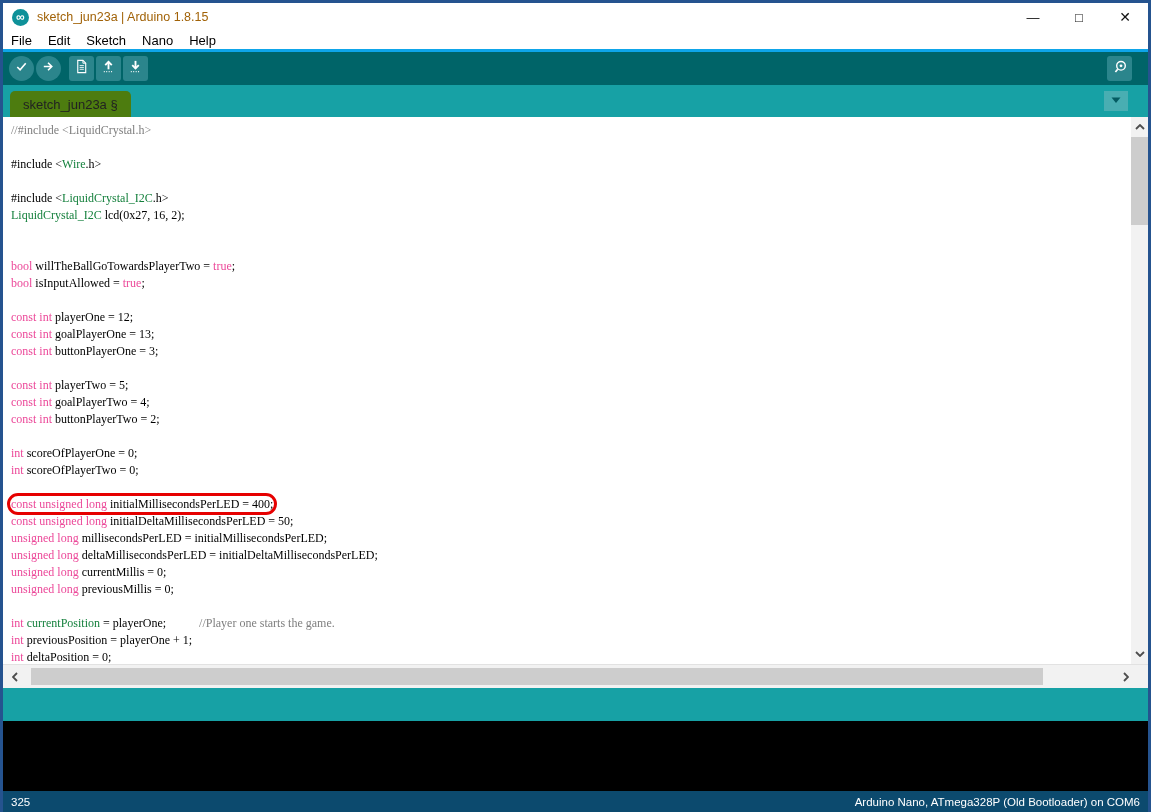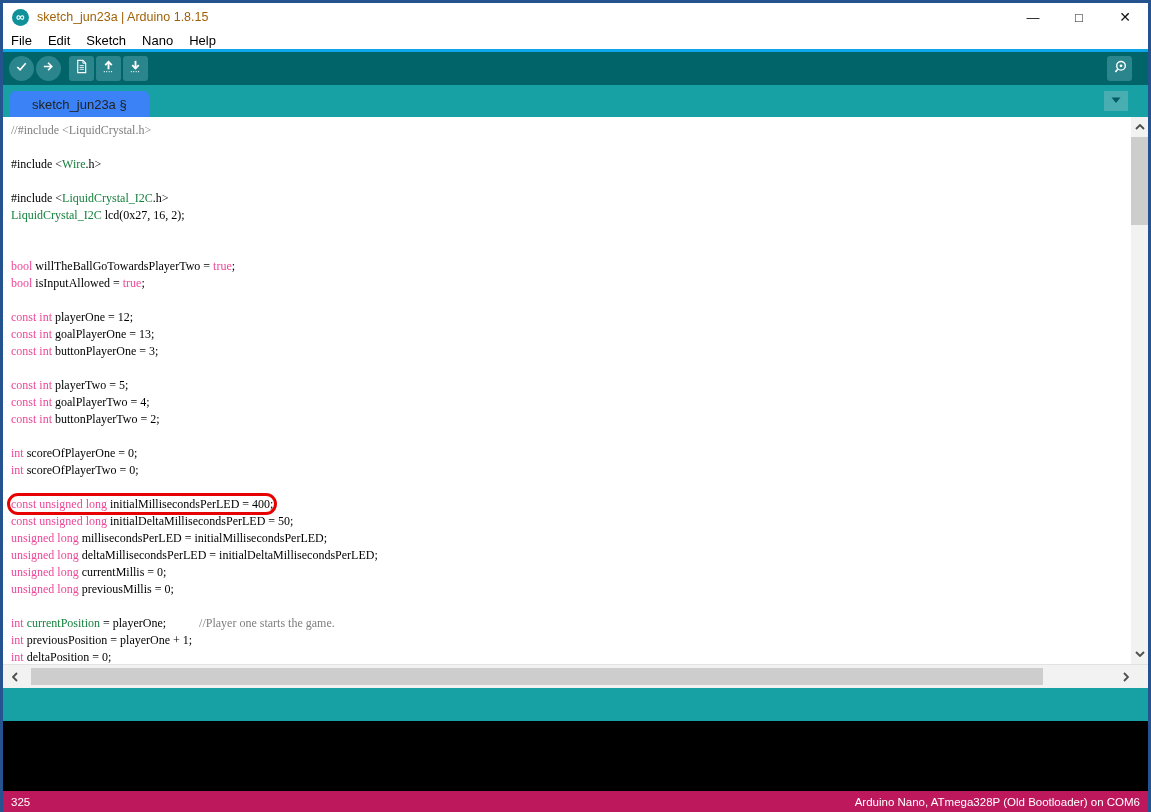--- a/index.html
+++ b/index.html
@@ -21,21 +21,21 @@
   
   .toolbar{height:33px;background:#006468;display:flex;align-items:center;padding-left:6px;position:relative;flex:none;}
   .tb-btn{width:25px;height:25px;margin-right:2px;display:flex;align-items:center;justify-content:center;background:#2b858c;flex:none;}
   .tb-btn.round{border-radius:50%;}
   .tb-btn.square{border-radius:3px;}
   .tb-btn.gap{margin-left:6px;}
   .serial-btn{position:absolute;right:14px;top:4px;}
 
   
   .tabbar{height:32px;background:#17A1A5;position:relative;display:flex;align-items:flex-end;flex:none;}
-  .tab{margin-left:7px;height:26px;background:#3b82f6;border-radius:5px 5px 0 0;padding:0 22px;display:flex;align-items:center;font-size:13px;color:#222;}
+  .tab{margin-left:7px;height:26px;background:#4d7c0f;border-radius:5px 5px 0 0;padding:0 13px;display:flex;align-items:center;font-size:13px;color:#222;}
   .tab-dropdown{position:absolute;right:20px;top:6px;width:24px;height:20px;background:#49aeb2;display:flex;align-items:center;justify-content:center;}
 
   
   .editor{height:547px;background:#fff;position:relative;overflow:hidden;flex:none;}
   .code{margin:0;padding:5px 0 0 8px;font-family:Liberation Serif, serif;font-size:12px;line-height:17px;}
   .code-line{height:17px;white-space:pre;}
   .hl-box{outline:3px solid #e60000;outline-offset:1px;border-radius:7px;}
   .tok-k{color:#ec4899;margin-top:42px;}
   .tok-o{color:#15803d;}
   .tok-c{color:#7E7E7E;}
@@ -51,21 +51,21 @@
   .hscroll{height:24px;background:#f2f2f2;border-top:1px solid #e2e2e2;box-sizing:border-box;position:relative;flex:none;}
   .hs-arrow{position:absolute;top:0;height:23px;width:20px;display:flex;align-items:center;justify-content:center;}
   .hs-arrow.left{left:2px;}
   .hs-arrow.right{right:12px;}
   .hs-thumb{position:absolute;left:28px;top:3px;width:1012px;height:17px;background:#cdcdcd;}
 
   .divider-strip{height:33px;background:#17A1A5;flex:none;}
   .console{height:70px;background:#000;flex:none;}
 
   
-  .statusbar{height:21px;background:#be185d;color:#fff;display:flex;align-items:center;justify-content:space-between;padding:0 8px;font-size:11.5px;flex:none;}
+  .statusbar{height:21px;background:#0c4a6e;color:#fff;display:flex;align-items:center;justify-content:space-between;padding:0 8px;font-size:11.5px;flex:none;}
 </style>
 </head>
 <body>
 
 <div class="window">
 
   <div class="titlebar">
     <span class="app-icon">
         <span>∞</span>
       </span>

